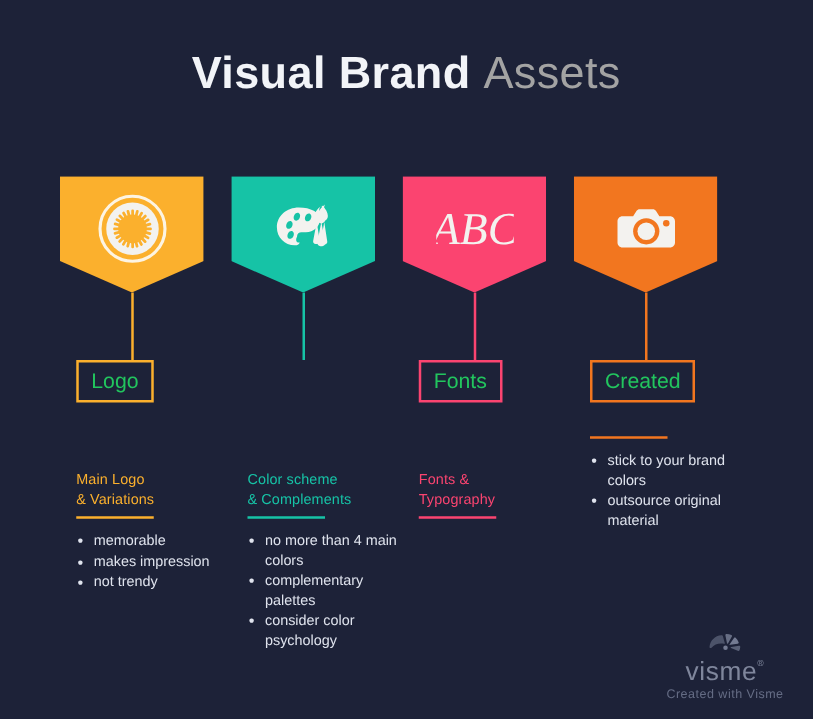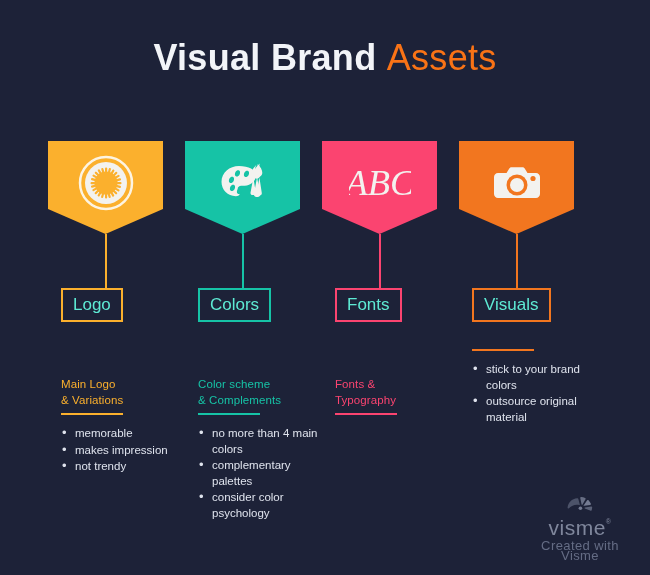--- a/index.html
+++ b/index.html
@@ -29,21 +29,21 @@
     line-height: 44px;
     letter-spacing: 0.3px;
     white-space: nowrap;
   }
   .title .t-bold {
     font-weight: 700;
     color: #f2f4f8;
   }
   .title .t-light {
     font-weight: 300;
-    color: #f97316;
+    color: #a3a3a3;
   }
 
   
   .columns {
     position: absolute;
     top: 141px;
     left: 0;
     width: 650px;
     display: flex;
     justify-content: flex-start;
@@ -88,21 +88,21 @@
   
   .label-box {
     position: absolute;
     top: 147px;
     left: 13px;
     border: 2px solid;
     background: transparent;
     padding: 4px 10px 5px;
     font-size: 17px;
     font-weight: 400;
-    color: #5eead4;
+    color: #22c55e;
     line-height: 21px;
     white-space: nowrap;
   }
 
   
   .text-block {
     position: absolute;
     top: 203px;
     left: 13px;
     width: 125px;
@@ -162,21 +162,21 @@
     display: inline-block;
   }
   .footer-wordmark .reg {
     font-size: 7px;
     vertical-align: super;
     position: relative;
     top: -3px;
   }
   .footer-tag {
     margin-top: 2px;
-    font-size: 13px;
+    font-size: 10px;
     letter-spacing: 0.4px;
     color: #79819a;
     line-height: 10px;
   }
 </style>
 </head>
 <body>
 
 <div class="title-wrap">
   <h1 class="title">
@@ -251,21 +251,20 @@
             <path d="M16.5 32.5c.9-1.6 2.6-2.2 3.7-1.4 1.1.8 1.2 2.6.3 4.2-.9 1.6-2.6 2.2-3.7 1.4-1.1-.8-1.2-2.6-.3-4.2z"></path>
             <path d="M23.5 35.5c.9-1.6 2.6-2.2 3.7-1.4 1.1.8 1.2 2.6.3 4.2-.9 1.6-2.6 2.2-3.7 1.4-1.1-.8-1.2-2.6-.3-4.2z"></path>
           </g>
           <path d="M42.5 11c-2.9 2.1-4.8 5.2-4.8 8 0 1.5.7 2.7 1.9 3.3l-3.1 16.4c-.2 1.3.7 2.4 2 2.4h1.2c1.3 0 2.3-1.1 2.1-2.4l-2.6-16.4c1.5-.4 2.6-1.8 2.6-3.6 0-2.6-1.3-5.5 .7-7.7z" fill="#f3f2ef"></path>
           <path d="M44 10.5c2.6 2.4 4.3 5.5 4.3 8.3 0 2-1.2 3.6-3 4l2.5 16.3c.2 1.3-.8 2.4-2.1 2.4h-1.2c-1.3 0-2.2-1.1-2-2.4l3.1-16.3c-1.3-.6-2-1.9-2-3.4 0-2.8 1.9-6.1-.4-8.6z" fill="#f3f2ef"></path>
           <path d="M46 9.5c-4 3-6.5 7.2-6.5 10.6 0 2.3 1.3 4.1 3.3 4.7l-2.9 15.2c-.3 1.5.9 2.9 2.4 2.9h1.5c1.5 0 2.7-1.4 2.4-2.9l-2.9-15.2c2-.6 3.3-2.4 3.3-4.7 0-3.4-2.5-7.6-.6-10.6z" fill="#f3f2ef"></path>
         </svg>
       </div>
     </div>
     <div class="connector" style="background:#16c3a6"></div>
-    <div class="label-box" style="border-color:#16c3a6">Colors</div>
     <div class="text-block">
       <div class="subtitle" style="color:#16c3a6">Color scheme
 &amp; Complements</div>
       <div class="rule" style="background:#16c3a6"></div>
       <ul class="bullets">
         <li>no more than 4 main colors</li>
         <li>complementary palettes</li>
         <li>consider color psychology</li>
       </ul>
     </div>
@@ -293,21 +292,21 @@
       <div class="banner-icon">
         <svg width="58" height="58" viewBox="0 0 58 58">
           <path d="M10 19h8.5l2.8-4.4c.5-.8 1.4-1.3 2.4-1.3h10.6c1 0 1.9.5 2.4 1.3L39.5 19H48c2.2 0 4 1.8 4 4v17c0 2.2-1.8 4-4 4H10c-2.2 0-4-1.8-4-4V23c0-2.2 1.8-4 4-4z" fill="#f3f2ef"></path>
           <circle cx="29" cy="31" r="10.5" fill="#f2761f"></circle>
           <circle cx="29" cy="31" r="7" fill="#f3f2ef"></circle>
           <circle cx="45" cy="24.5" r="2.6" fill="#f2761f"></circle>
         </svg>
       </div>
     </div>
     <div class="connector" style="background:#f2761f"></div>
-    <div class="label-box" style="border-color:#f2761f">Visuals</div>
+    <div class="label-box" style="border-color:#f2761f">Created</div>
     <div class="text-block">
       <div class="rule" style="background:#f2761f"></div>
       <ul class="bullets">
         <li>stick to your brand colors</li>
         <li>outsource original material</li>
       </ul>
     </div>
   </div>
 
 </div>

